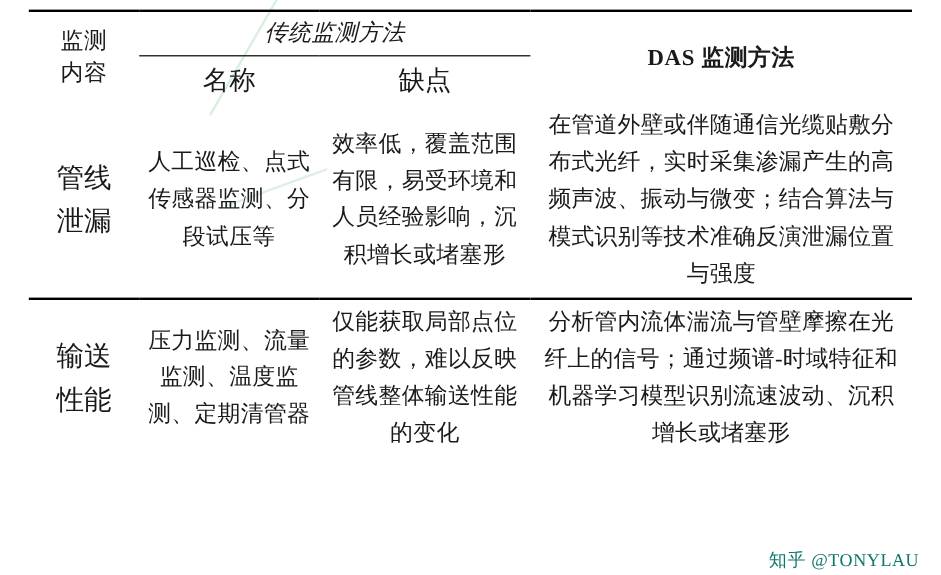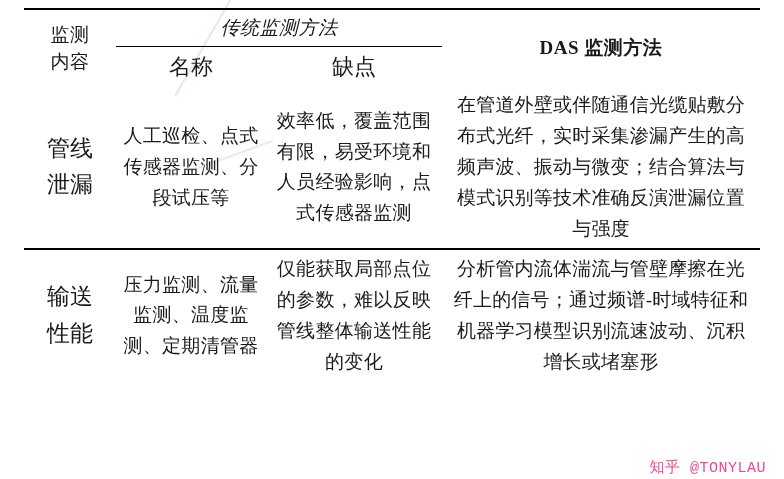--- a/index.html
+++ b/index.html
@@ -113,23 +113,23 @@
   }
   .content-layer {
     position: relative;
     z-index: 1;
   }
 
   .credit {
     position: absolute;
     right: 18px;
     bottom: 10px;
-    font-family: Liberation Mono, monospace;
+    font-family: Liberation Serif, serif;
     font-size: 15px;
-    color: #ec4899;
+    color: #0f766e;
     letter-spacing: 0.5px;
     z-index: 2;
   }
 </style>
 </head>
 <body>
 
 <div class="page">
 
   <div class="wm wm1"></div>
@@ -169,21 +169,21 @@
 
         <tr>
           <td class="rule-head-bottom">
             <span class="cell-left-label stack-line">管线</span>
             <span class="cell-left-label stack-line">泄漏</span>
           </td>
           <td class="rule-head-bottom">
             <span class="cell-text">人工巡检、点式传感器监测、分段试压等</span>
           </td>
           <td class="rule-head-bottom">
-            <span class="cell-text">效率低，覆盖范围有限，易受环境和人员经验影响，点式传感器监测</span>
+            <span class="cell-text">效率低，覆盖范围有限，易受环境和人员经验影响，沉积增长或堵塞形</span>
           </td>
           <td class="rule-head-bottom">
             <span class="col4-text">在管道外壁或伴随通信光缆贴敷分布式光纤，实时采集渗漏产生的高频声波、振动与微变；结合算法与模式识别等技术准确反演泄漏位置与强度</span>
           </td>
         </tr>
 
         <tr>
           <td>
             <span class="cell-left-label stack-line">输送</span>
             <span class="cell-left-label stack-line">性能</span>

